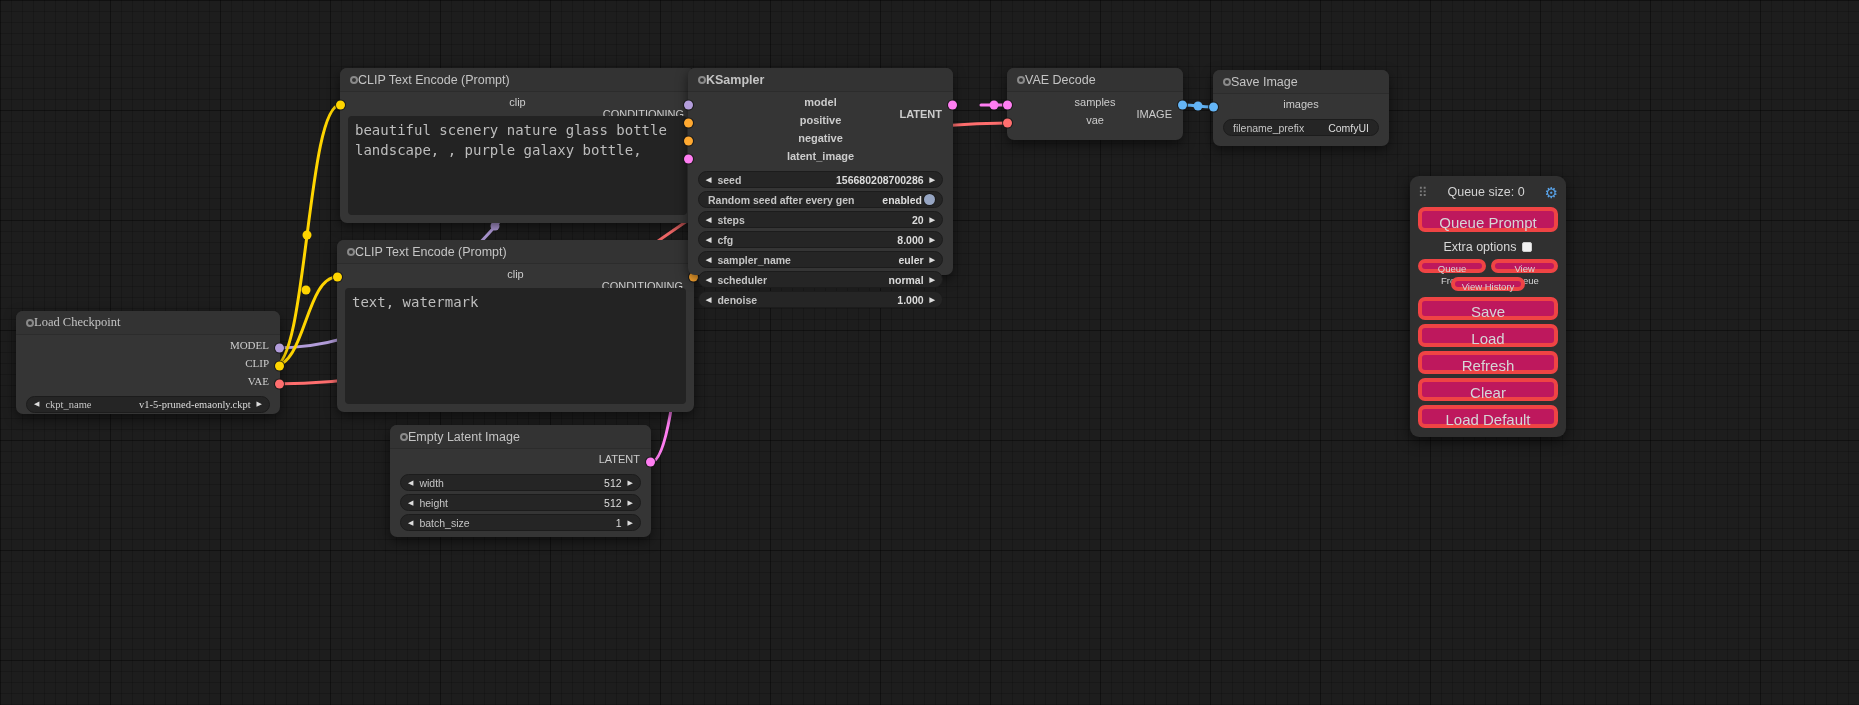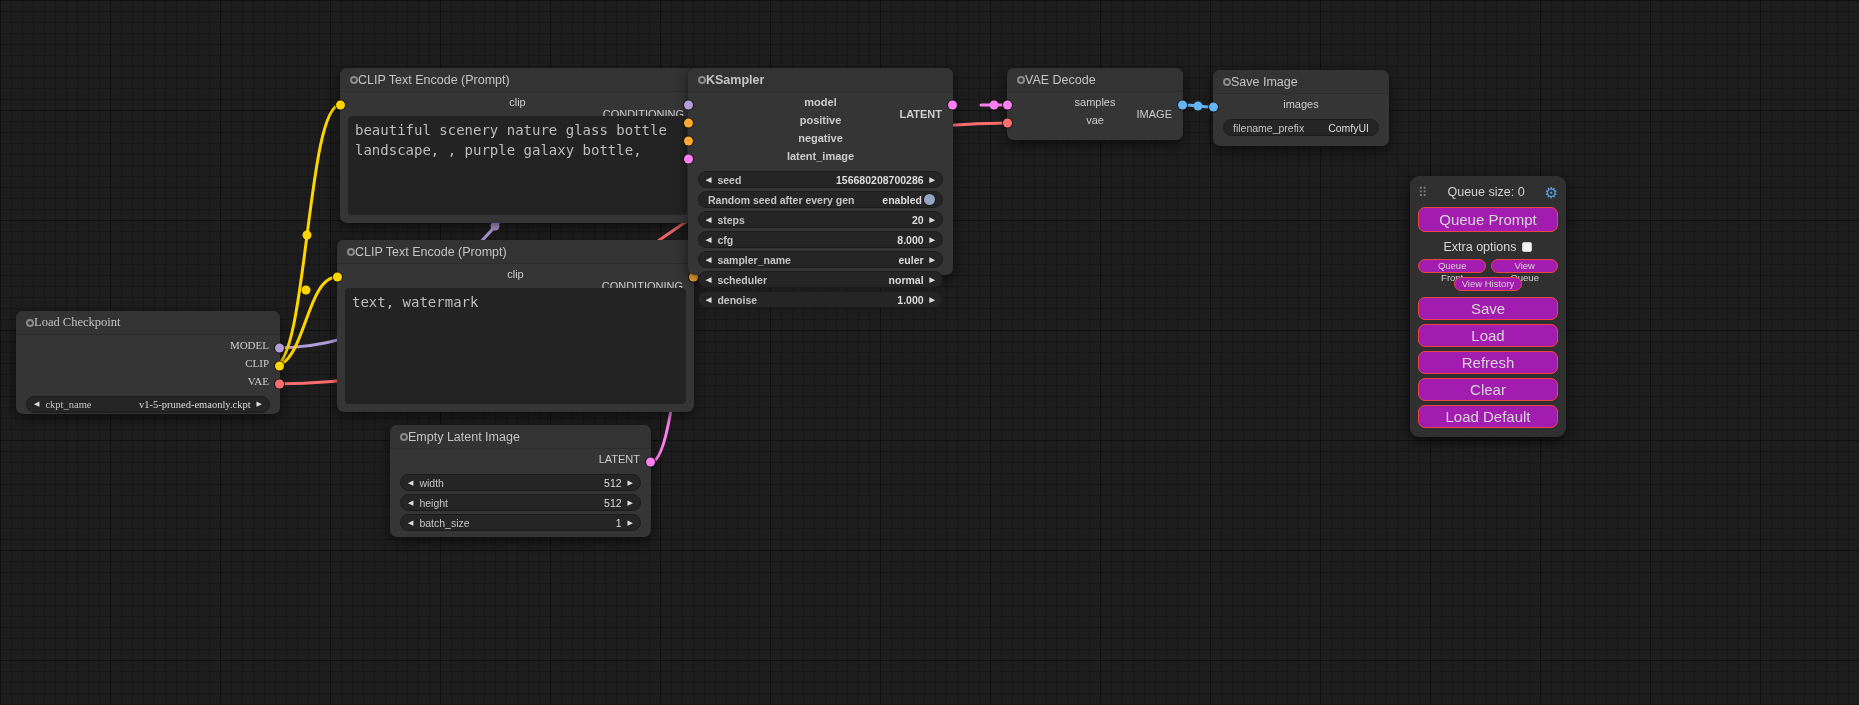--- a/index.html
+++ b/index.html
@@ -53,21 +53,21 @@
   .menu{
     position:absolute;left:1410px;top:176px;width:156px;z-index:3;
     background:#303030;border-radius:9px;box-shadow:0 4px 14px rgba(0,0,0,.6);
     padding:7px 8px 9px 8px;
   }
   .menu-header{display:flex;align-items:center;height:18px;margin-bottom:6px;}
   .drag-handle{color:#7a7a7a;font-size:13px;line-height:1;cursor:grab;}
   .queue-size{flex:1;text-align:center;font-size:12.5px;color:#d2d2d2;}
   .gear{color:#58a2e8;font-size:15px;line-height:1;cursor:pointer;}
   .btn{
-    display:block;width:100%;background:#a21caf;border:1px solid #ef4444;border-radius:7px;
+    display:block;width:100%;background:#be185d;border:4px solid #ef4444;border-radius:7px;
     color:#d6d6d6;text-align:center;cursor:pointer;font-family:"Liberation Sans", sans-serif;
   }
   .btn-xl{height:25px;font-size:15px;line-height:23px;}
   .btn-lg{height:23px;font-size:15px;line-height:21px;margin-top:4px;}
   .btn-sm{display:inline-block;width:auto;height:14px;font-size:9.5px;line-height:12px;padding:0 7px;border-radius:7px;}
   .extra-row{display:flex;align-items:center;justify-content:center;gap:6px;margin-top:7px;height:15px;}
   .extra-label{font-size:12.5px;color:#d8d8d8;}
   .checkbox{width:10px;height:10px;background:#f2f2f2;border-radius:2px;border:1px solid #cfcfcf;}
   .small-row{display:flex;justify-content:center;gap:5px;margin-top:5px;}
   .hist-row{display:flex;justify-content:center;margin-top:4px;margin-bottom:6px;}

